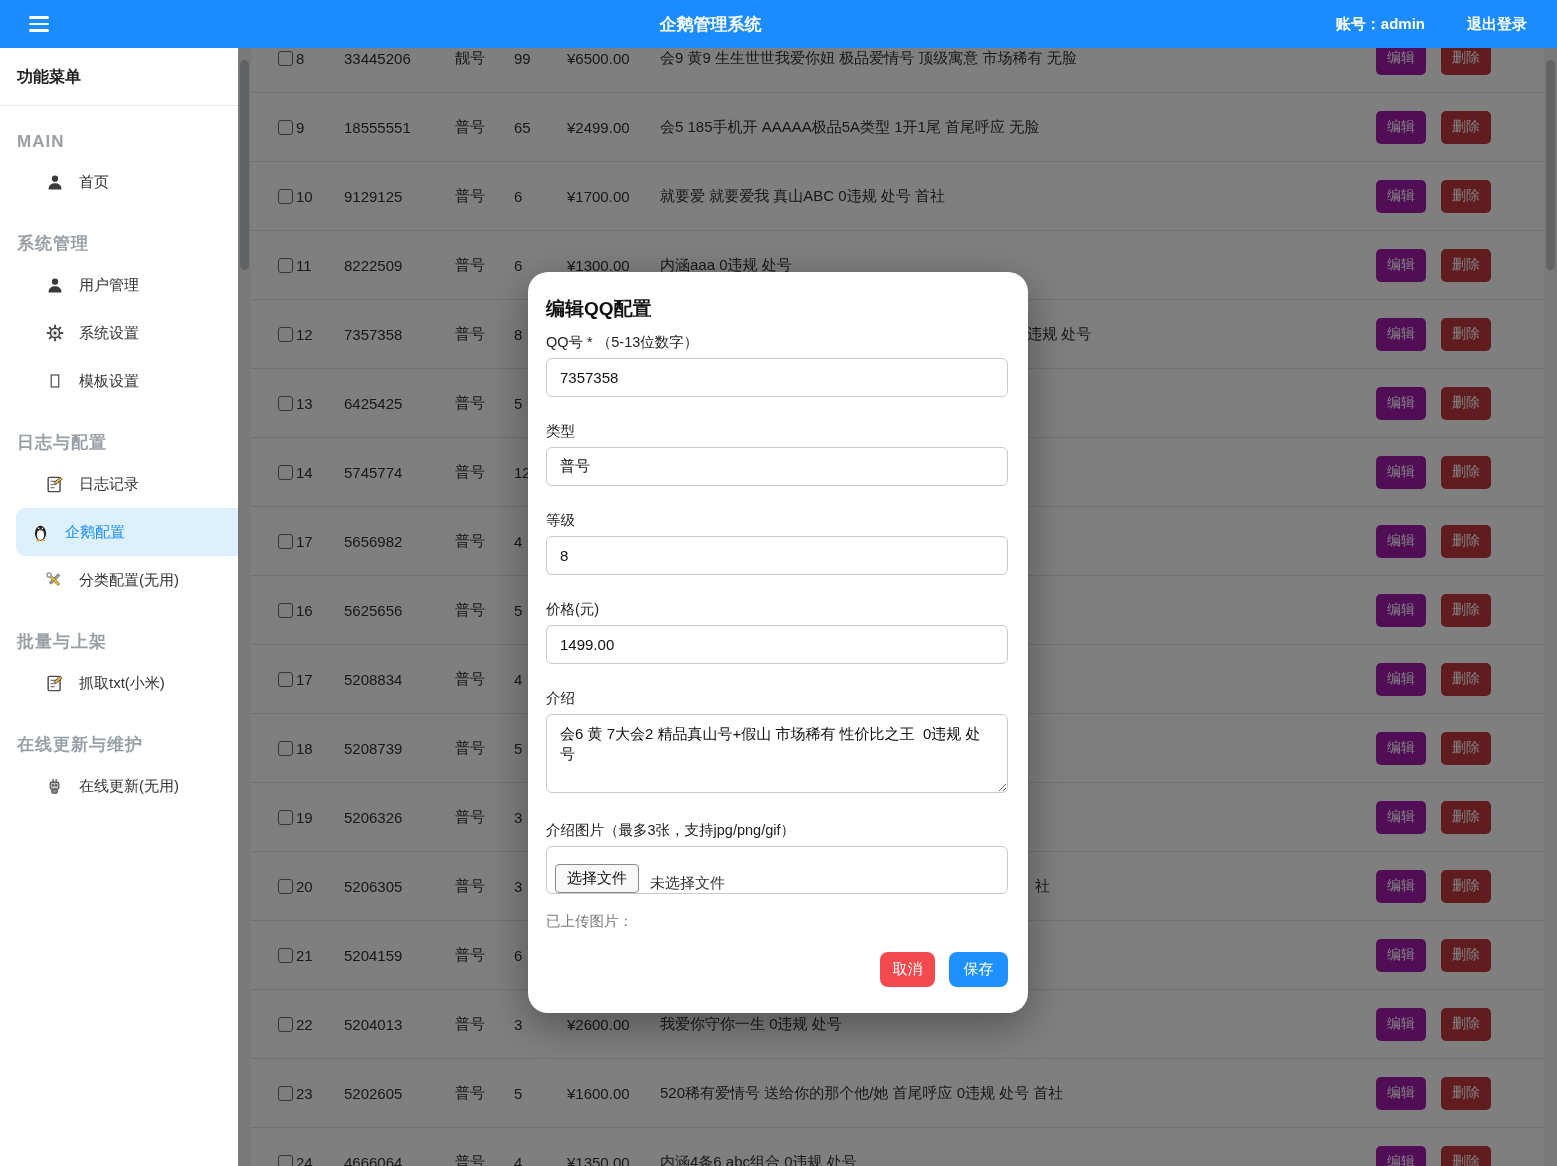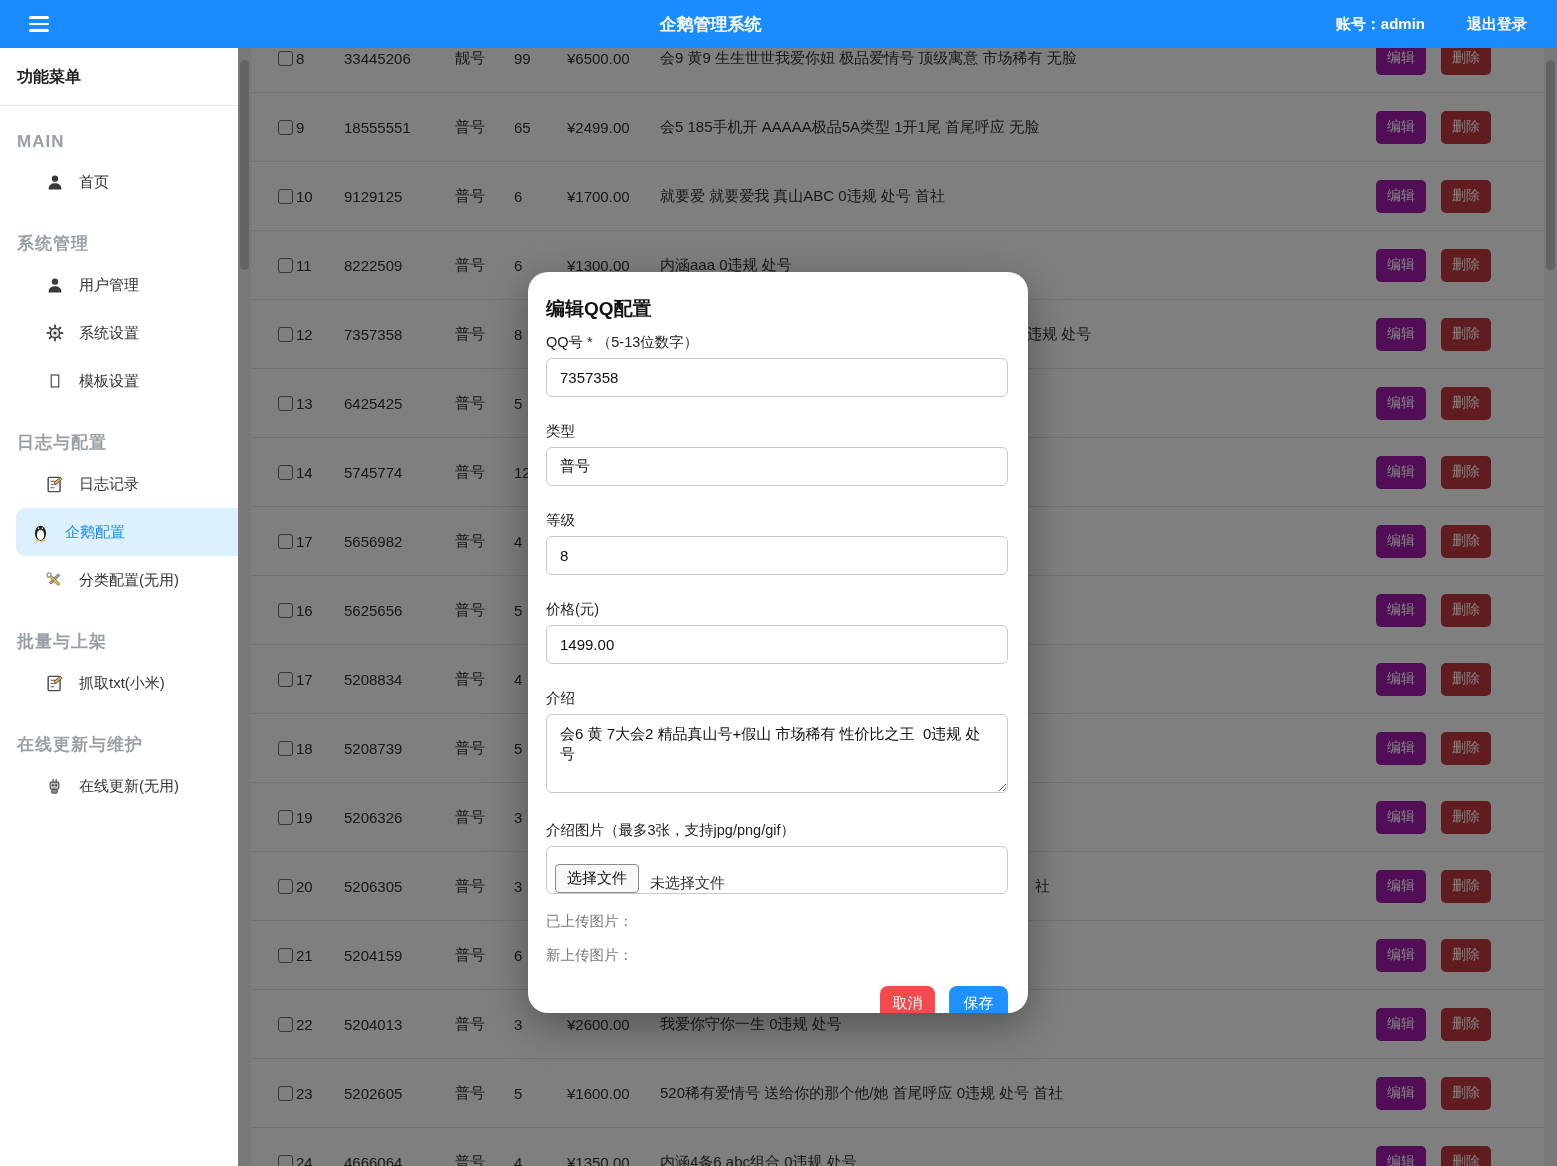--- a/index.html
+++ b/index.html
@@ -505,19 +505,18 @@
   <div class="f-label">介绍</div>
   <textarea class="f-textarea" style="">会6 黄 7大会2 精品真山号+假山 市场稀有 性价比之王  0违规 处号</textarea>
 
   <div class="f-label">介绍图片（最多3张，支持jpg/png/gif）</div>
   <div class="f-filebox">
     <button class="choose-btn">选择文件</button>
     <span class="file-none">未选择文件</span>
   </div>
 
   <div class="upl-label">已上传图片：</div>
-  <div class="upl-label">新上传图片：</div>
 
   <div class="modal-actions">
     <button class="btn-cancel">取消</button>
     <button class="btn-save">保存</button>
   </div>
 </div>
 
 </body></html>

